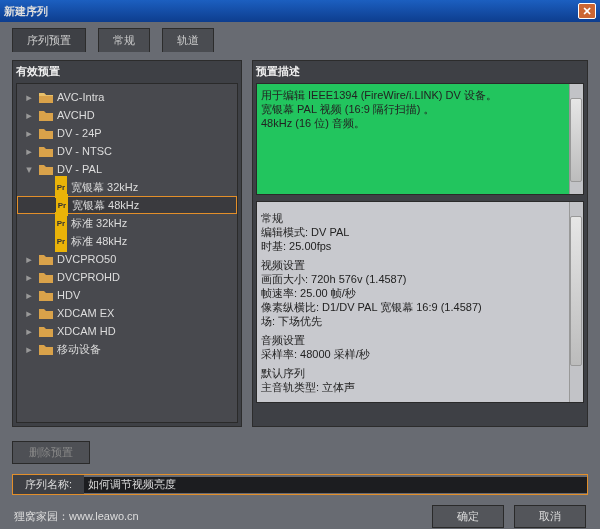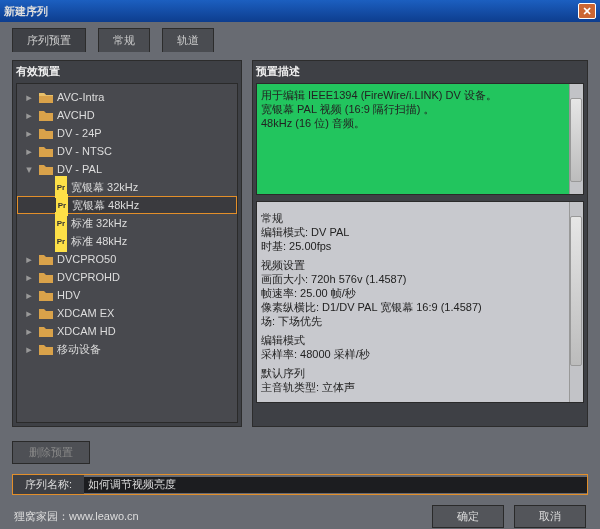--- a/index.html
+++ b/index.html
@@ -13,21 +13,21 @@
 .content{display:flex;gap:10px;padding:8px 12px}
 .panel{background:#3e4045;border:1px solid #2c2c2c;padding:3px;flex:1;display:flex;flex-direction:column}
 .panel-left{width:230px;flex:0 0 230px}
 .panel-title{font-weight:bold;margin-bottom:4px;color:#eee}
 .treebox{background:#48494e;border:1px solid #2a2a2a;height:340px;overflow:auto;padding:4px 0}
 .tree-row{display:flex;align-items:center;height:18px;padding-left:6px;cursor:pointer}
 .tree-row.selected{border:1px solid #e38f2a;background:#3a3a3e}
 .tw{width:12px;display:inline-block;text-align:center;color:#999}
 .folder-ico{width:14px;height:12px;margin:0 4px;display:inline-block}
 .folder-ico svg{width:14px;height:12px}
-.doc-ico{width:12px;height:22px;margin:0 4px 0 4px;display:inline-flex;align-items:center;justify-content:center;background:#fde047;color:#333;font-size:8px;font-weight:bold}
+.doc-ico{width:12px;height:22px;margin:0 4px 0 4px;display:inline-flex;align-items:center;justify-content:center;background:#eab308;color:#333;font-size:8px;font-weight:bold}
 .indent1{padding-left:22px}
 .desc-box{background:#22c55e;border:1px solid #2a2a2a;color:#222;padding:4px;height:112px;overflow:auto;font-size:11px;line-height:14px;position:relative}
 .desc-box *{color:#222}
 .info-box{background:#c8c9ce;border:1px solid #2a2a2a;color:#222;padding:4px;height:202px;margin-top:6px;overflow:auto;font-size:11px;line-height:14px;position:relative}
 .info-box *{color:#222}
 .sect{font-weight:normal;margin-top:5px}
 .sb{position:absolute;right:0;top:0;width:14px;height:100%;background:#c2c3c7;border-left:1px solid #999}
 .sb-thumb{position:absolute;right:1px;top:14px;width:12px;height:70px;background:linear-gradient(#e6e6e6,#bcbcbc);border:1px solid #999;border-radius:2px}
 .delpreset{margin:6px 12px 0 12px}
 .delpreset button{background:#4e5055;border:1px solid #2a2a2a;padding:3px 16px;color:#888}
@@ -171,21 +171,21 @@
     </div>
     <div class="info-box">
       <div class="sect">常规</div>
       <div>编辑模式: DV PAL</div>
       <div>时基: 25.00fps</div>
       <div class="sect">视频设置</div>
       <div>画面大小: 720h 576v (1.4587)</div>
       <div>帧速率: 25.00 帧/秒</div>
       <div>像素纵横比: D1/DV PAL 宽银幕 16:9 (1.4587)</div>
       <div>场: 下场优先</div>
-      <div class="sect">编辑模式</div>
+      <div class="sect">音频设置</div>
       <div>采样率: 48000 采样/秒</div>
       <div class="sect">默认序列</div>
       <div>主音轨类型: 立体声</div>
 
       <div class="sb">
           <div class="sb-thumb" style="height:150px"></div>
         </div>
     </div>
   </div>
 </div>

